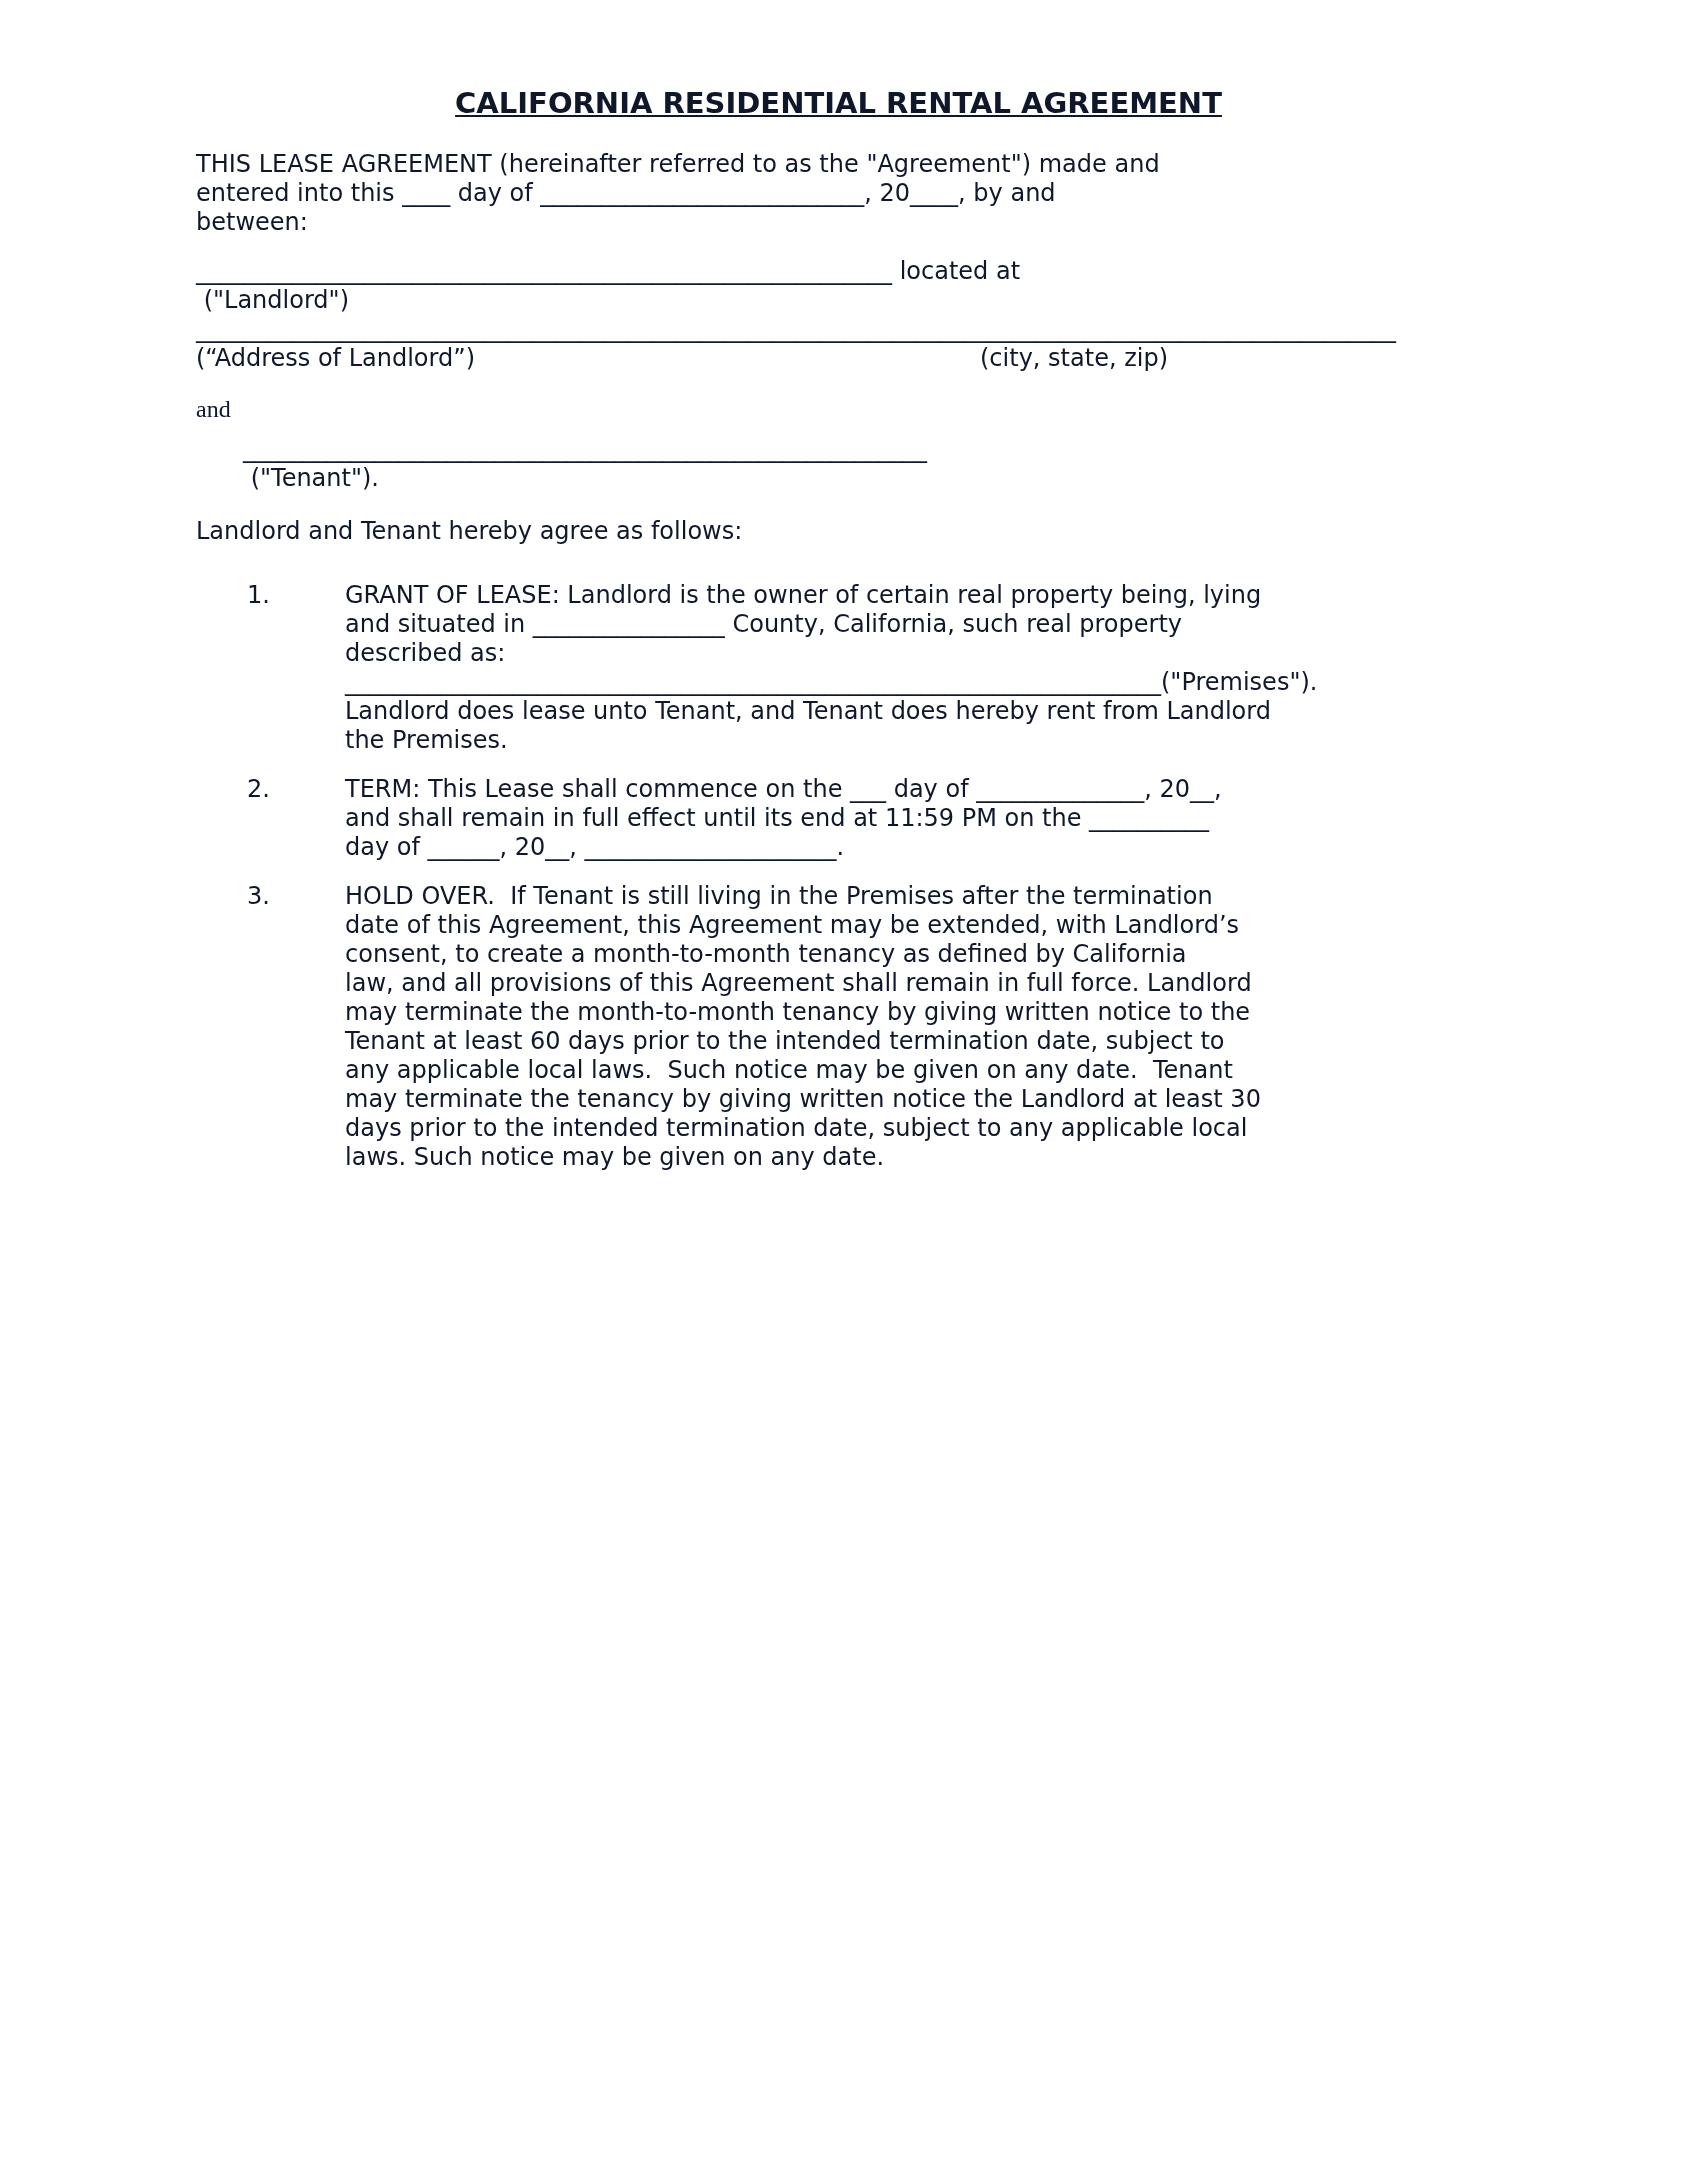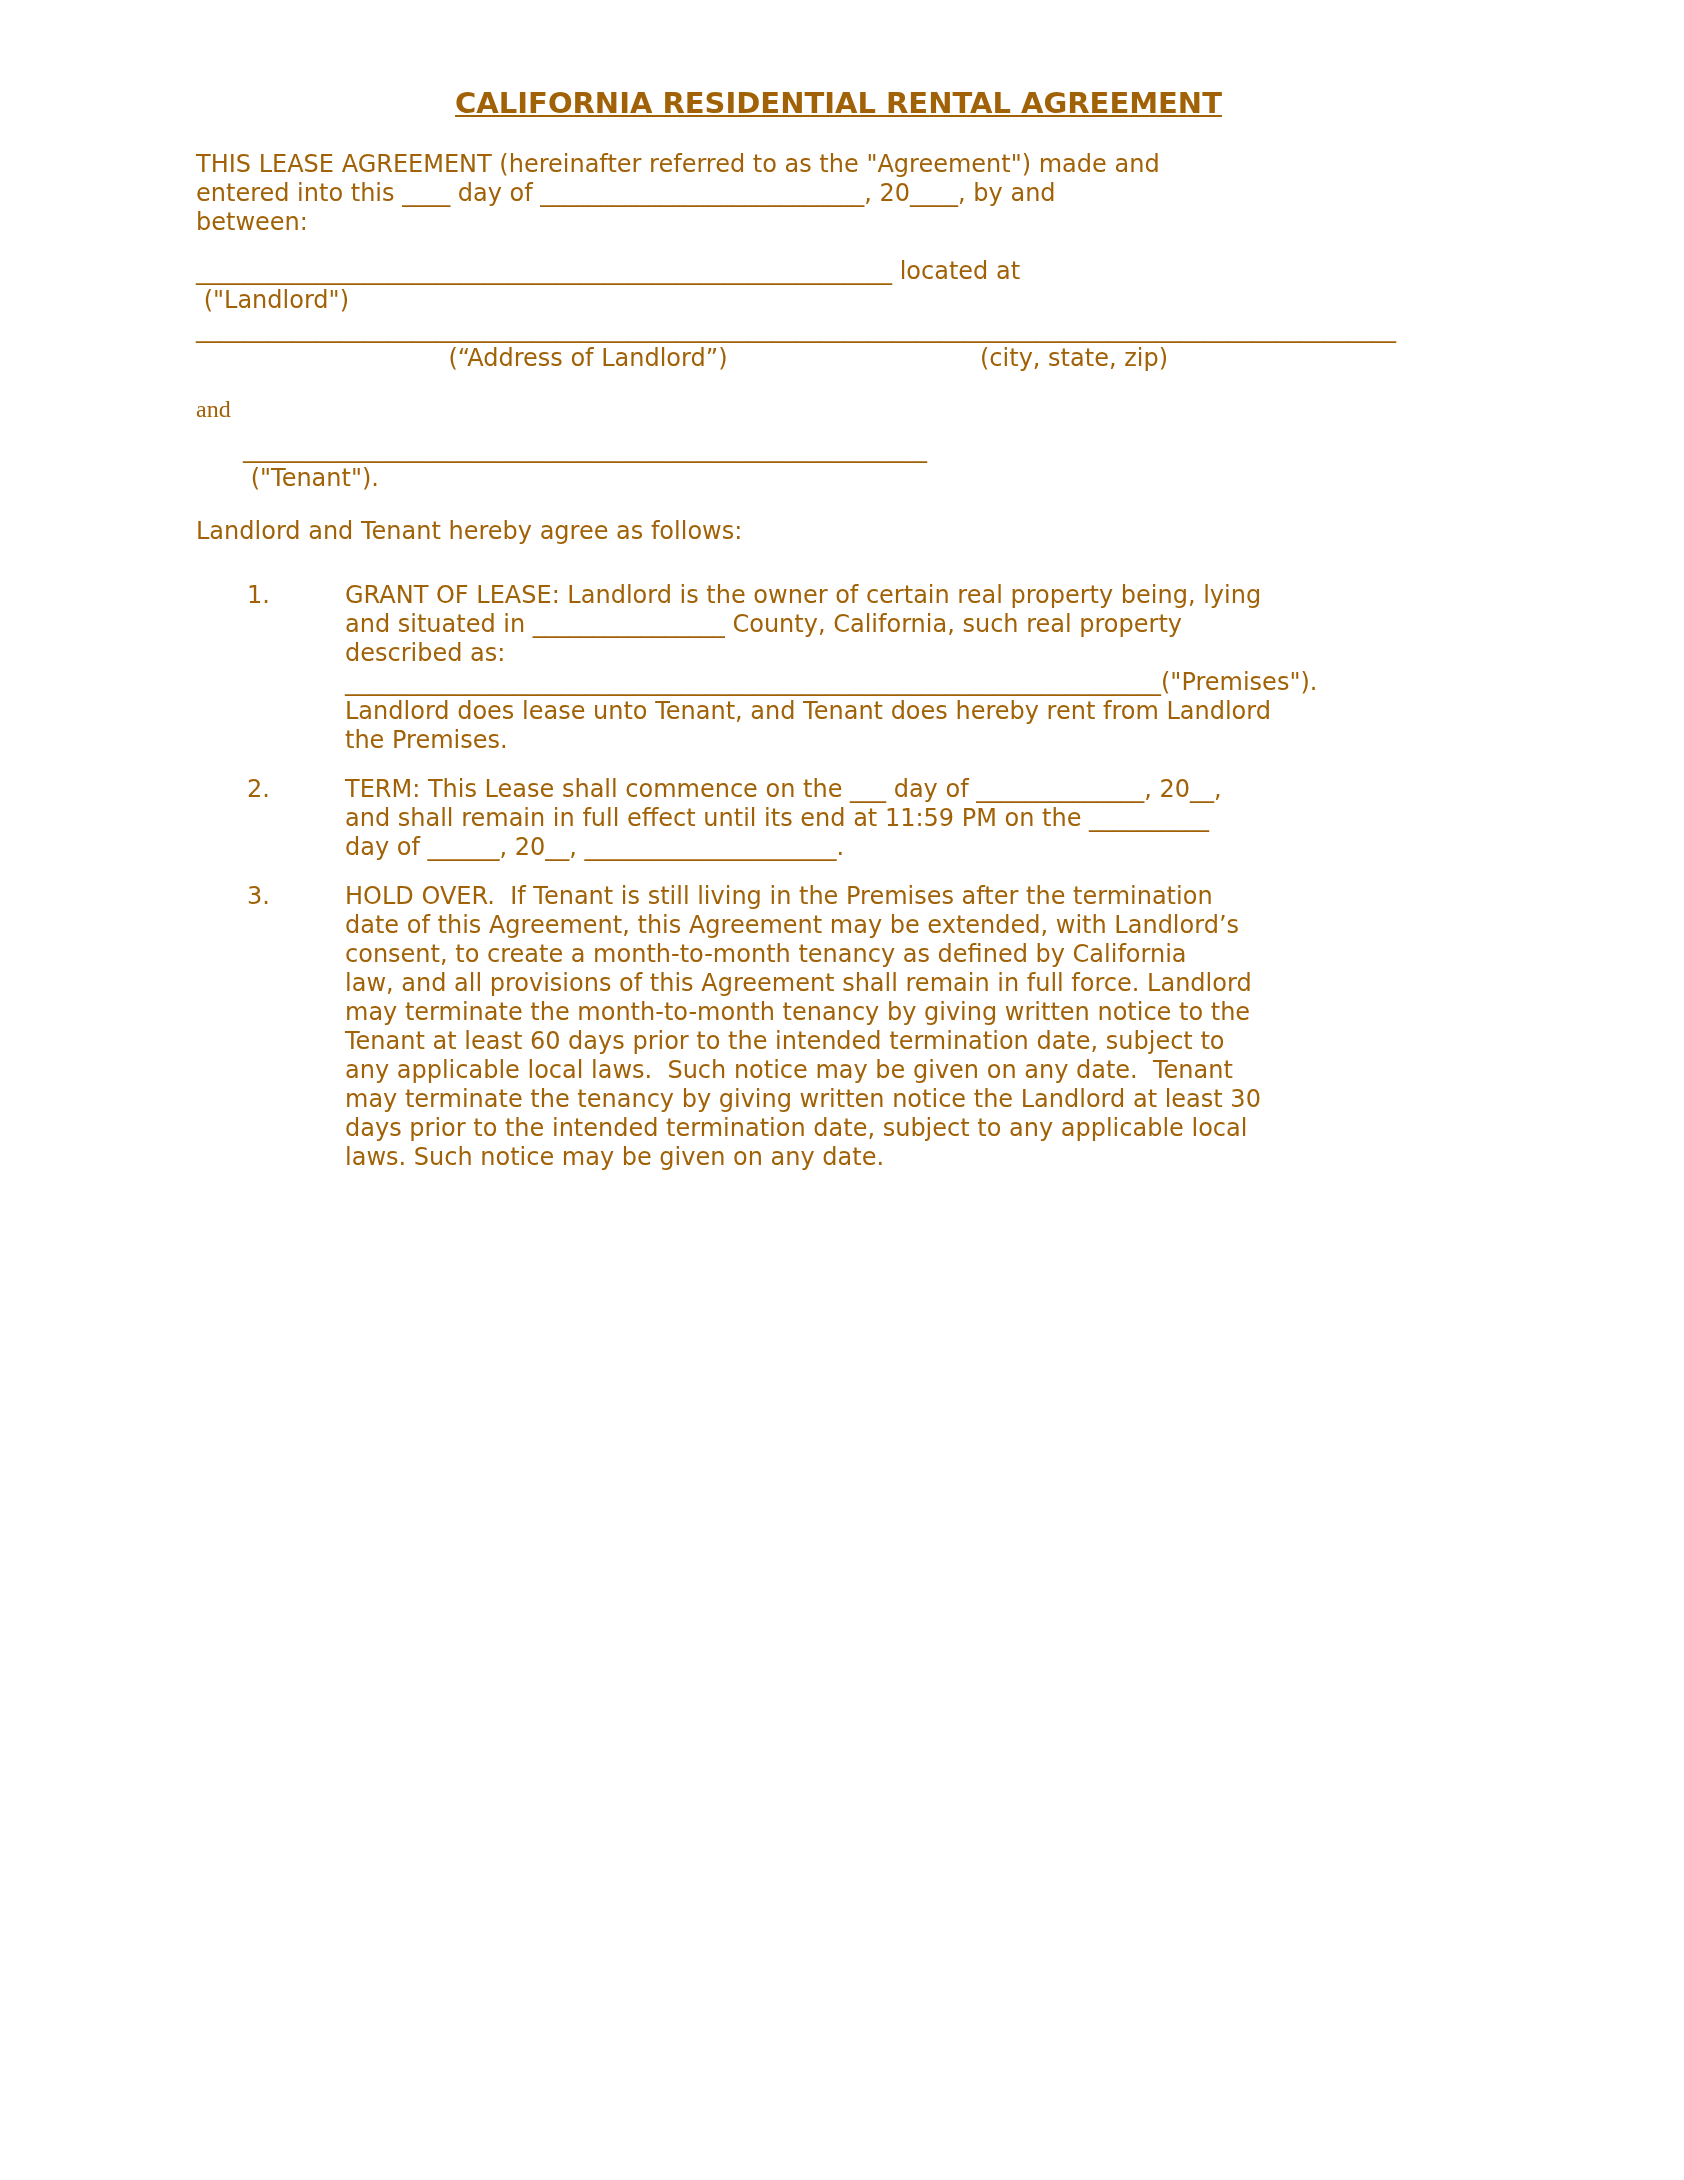--- a/index.html
+++ b/index.html
@@ -6,21 +6,21 @@
   html, body {
     margin: 0;
     padding: 0;
     background: #ffffff;
   }
   .page {
     width: 1685px;
     min-height: 2181px;
     box-sizing: border-box;
     background: #ffffff;
-    color: #a16207;
+    color: #0f172a;
     font-family: "DejaVu Sans", "Liberation Sans", sans-serif;
     font-size: 24px;
     line-height: 29px;
     padding: 85px 204px 102px 196px;
   }
   .title {
     text-align: center;
     font-weight: bold;
     font-size: 29px;
     line-height: 36px;
@@ -36,21 +36,20 @@
   .mb-intro    { margin-bottom: 20.4px; }
   .mb-landlord { }
   .mb-address  { margin-bottom: 22px; }
   .mb-and      { margin-bottom: 10.2px; font-family: Liberation Serif, serif; }
   .mb-tenant   { margin-bottom: 24px; margin-left: 47px; }
   .mb-agree    { margin-bottom: 35px; }
   .bold { font-weight: normal; }
   .addr-labels {
     display: flex;
     white-space: pre-wrap;
-    text-align: center;
   }
   .addr-left {
     width: 784px;
     flex: none;
   }
   .items .item {
     display: flex;
     margin-bottom: 20.4px;
   }
   .items .item:last-child { margin-bottom: 0; }

